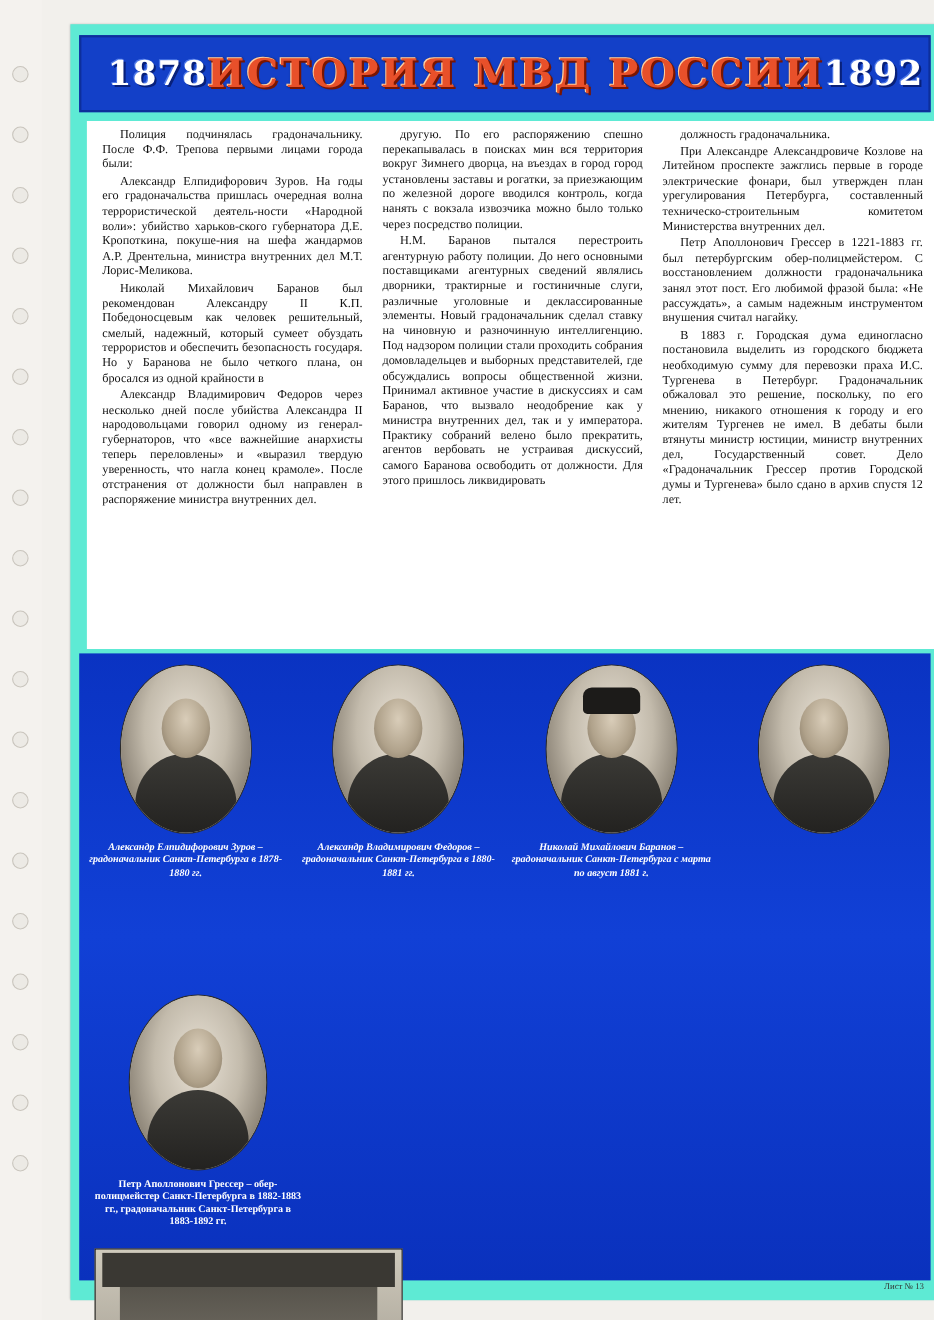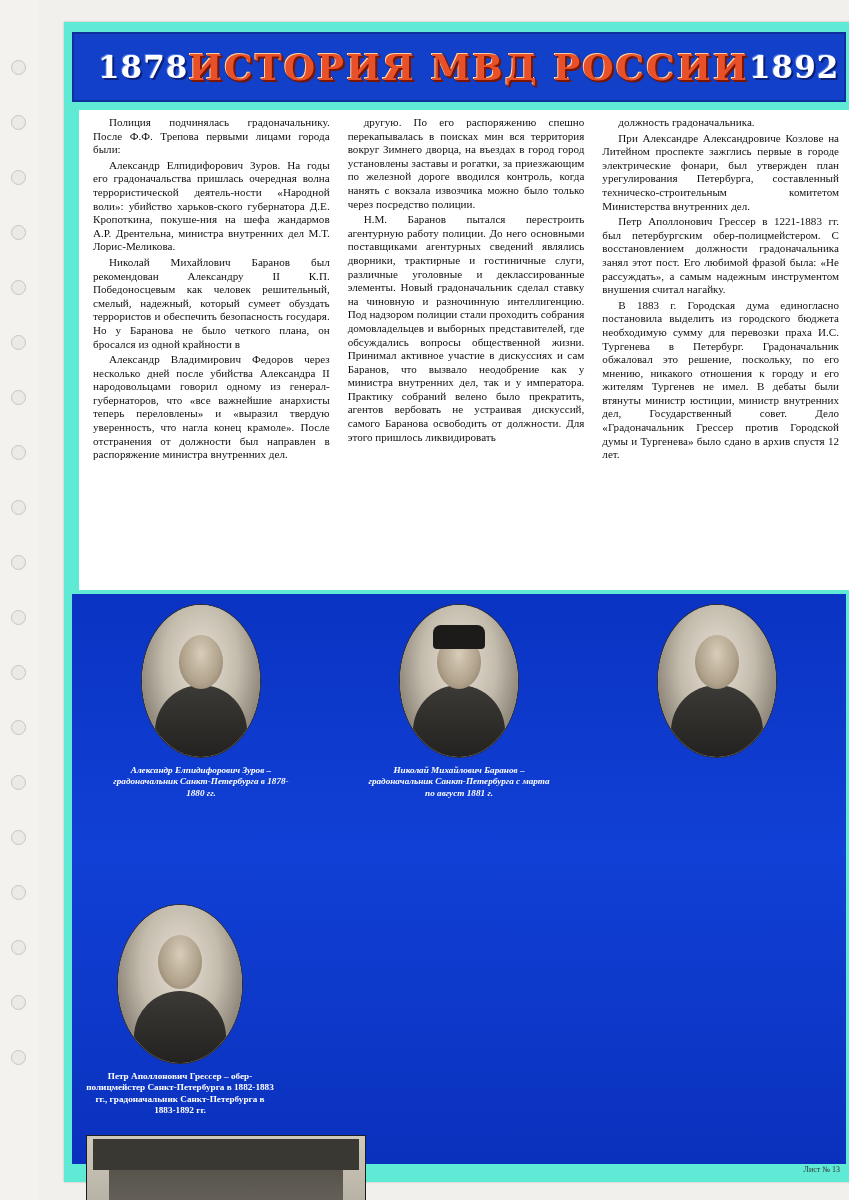--- a/index.html
+++ b/index.html
@@ -322,20 +322,28 @@
 
         <div class="portrait-cell">
           <div class="oval">
             <div class="inner"></div>
               <div class="figure"></div>
               <div class="head"></div>
           </div>
           <div class="caption">Александр Елпидифорович Зуров – градоначальник Санкт-Петербурга в 1878-1880 гг.</div>
         </div>
 
+        <div class="portrait-cell">
+          <div class="oval">
+            <div class="inner"></div>
+              <div class="figure"></div>
+              <div class="head"></div>
+          </div>
+          <div class="caption">Александр Владимирович Федоров – градоначальник Санкт-Петербурга в 1880-1881 гг.</div>
+        </div>
 
         <div class="portrait-cell">
           <div class="oval hat">
             <div class="inner"></div>
               <div class="figure"></div>
               <div class="head"></div>
               <div class="cap"></div>
           </div>
           <div class="caption">Николай Михайлович Баранов – градоначальник Санкт-Петербурга с марта по август 1881 г.</div>
         </div>

